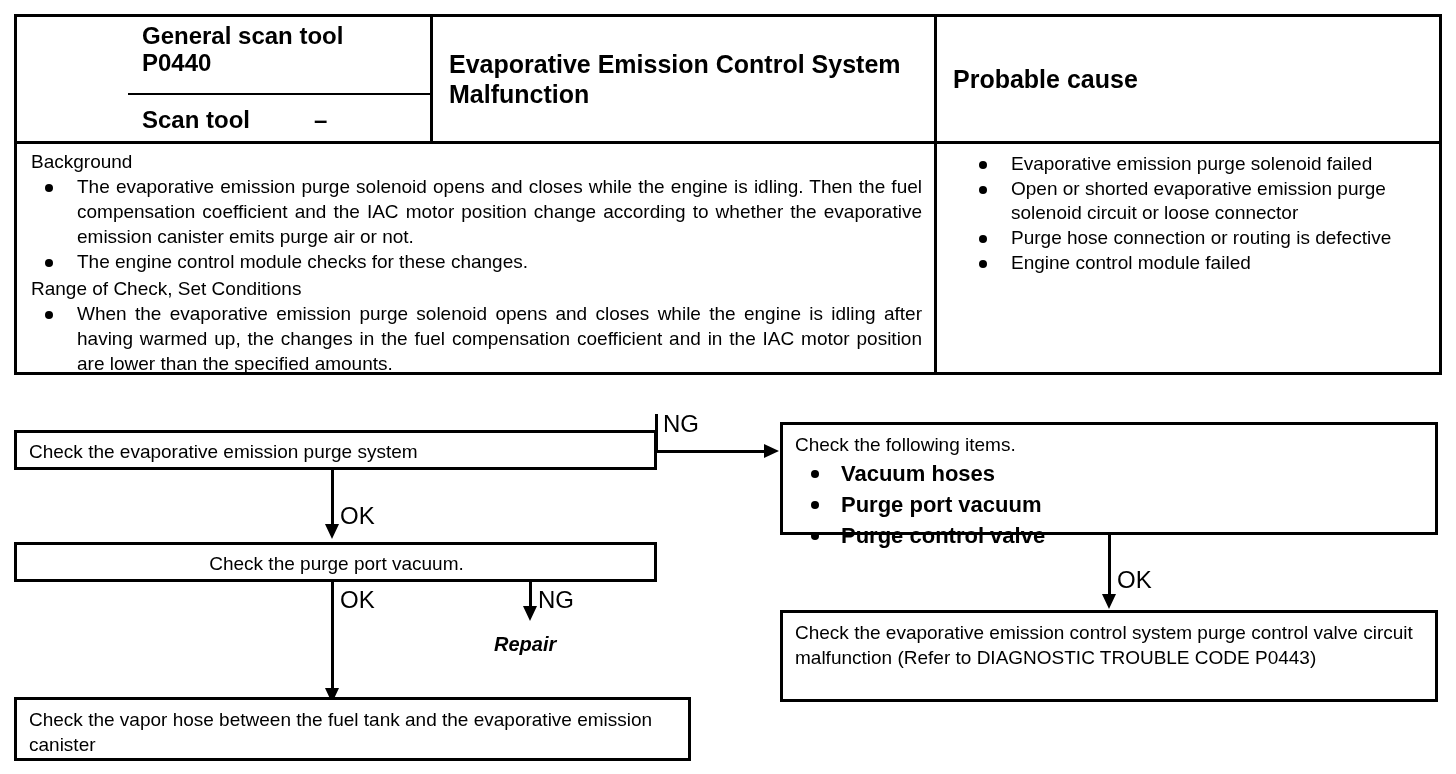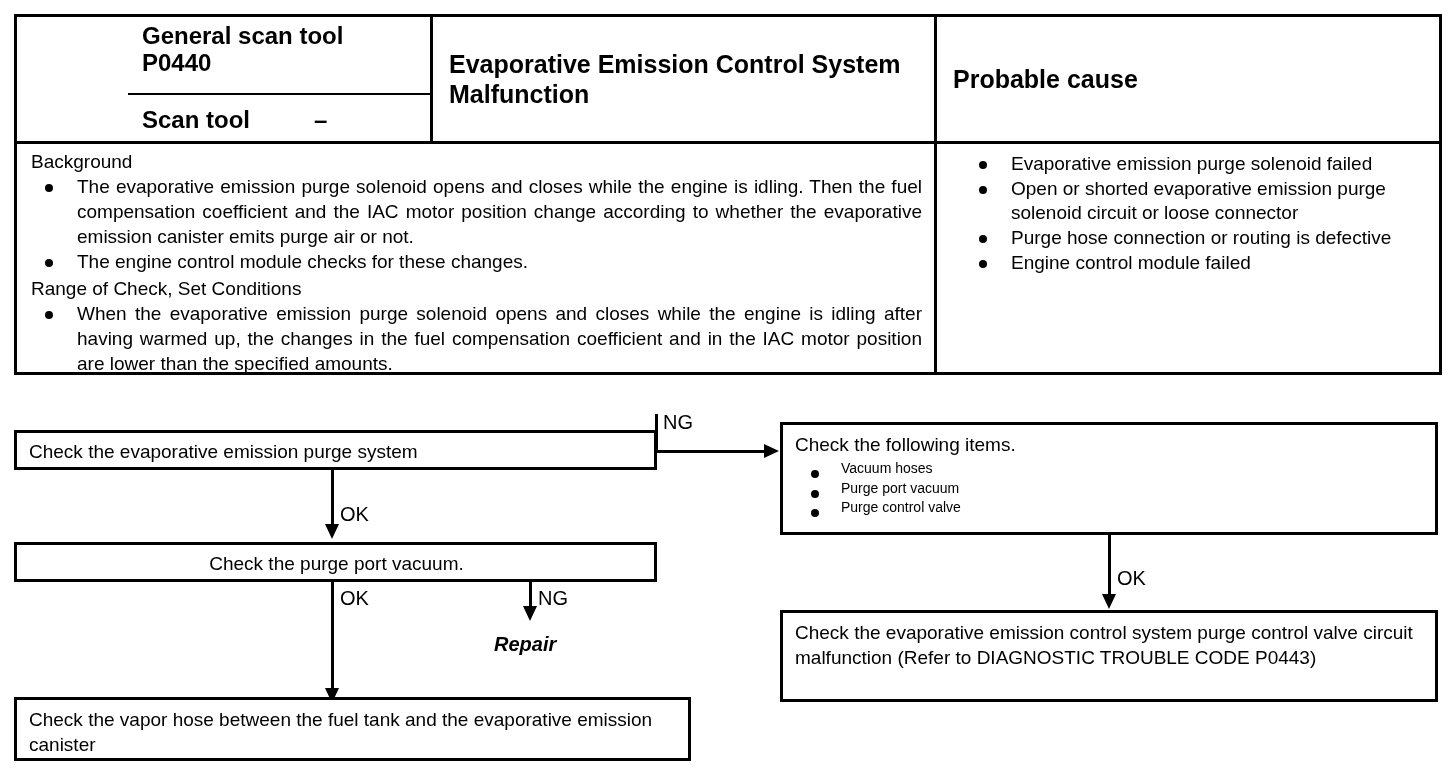--- a/index.html
+++ b/index.html
@@ -156,23 +156,24 @@
 
   #box-purge-system { left: 14px;  top: 430px; width: 643px; height: 40px; padding-top: 6px; }
   #box-purge-port   { left: 14px;  top: 542px; width: 643px; height: 40px; padding-top: 6px; text-align: center; }
   #box-vapor-hose   { left: 14px;  top: 697px; width: 677px; height: 64px; }
   #box-check-items  { left: 780px; top: 422px; width: 658px; height: 113px; }
   #box-p0443        { left: 780px; top: 610px; width: 658px; height: 92px; }
 
   .fbox ul.flist { list-style: none; margin: 2px 0 0 0; padding: 0; }
   .fbox ul.flist li {
     position: relative;
-    font-size: 14px;
+    font-size: 22px;
     line-height: 1.40;
     padding-left: 46px;
+    font-weight: bold;
   }
   .fbox ul.flist li::before {
     content: "";
     position: absolute;
     left: 16px; top: 11px;
     width: 8px; height: 8px;
     background: #000; border-radius: 50%;
   }
 
   
@@ -187,21 +188,21 @@
   }
   .arrowright {
     position: absolute;
     width: 0; height: 0;
     border-top: 7px solid transparent;
     border-bottom: 7px solid transparent;
     border-left: 15px solid #000;
   }
   .elabel {
     position: absolute;
-    font-size: 20px;
+    font-size: 24px;
     line-height: 1;
     white-space: nowrap;
   }
   .repair-label {
     position: absolute;
     font-size: 20px;
     font-weight: bold;
     font-style: italic;
     white-space: nowrap;
   }

